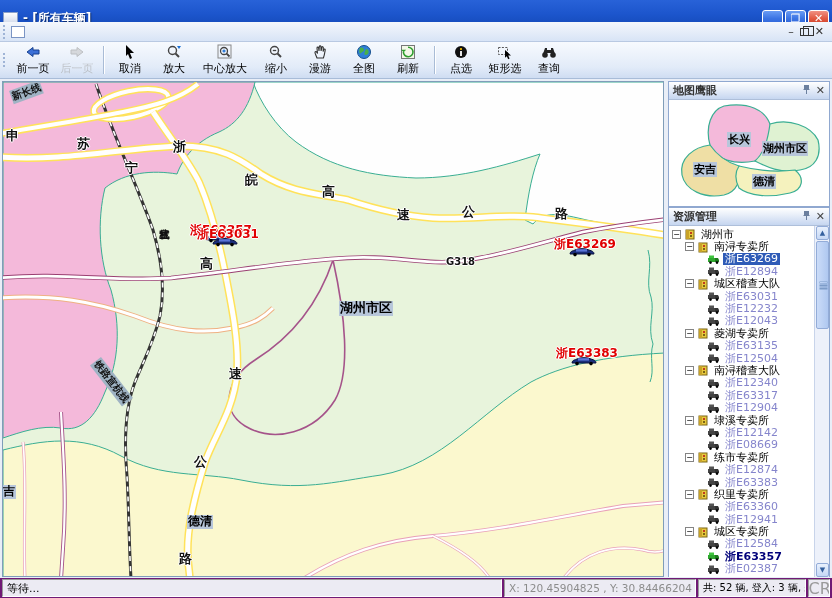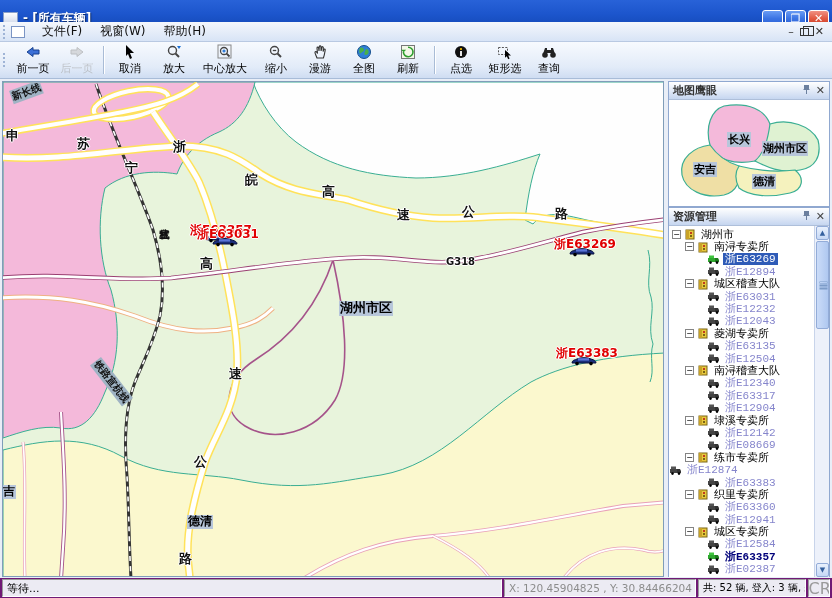--- a/index.html
+++ b/index.html
@@ -65,21 +65,21 @@
   .pin { display:inline-block; }
   .xg { font-size:11px; font-weight:bold; }
   #minimap-body { position:relative; width:148px; height:105px; background:#fff; }
   .mm-label { position:absolute; font-size:11px; font-weight:bold; background:#b7c6da; padding:0 1px; white-space:nowrap; }
 
   #tree-body { position:relative; width:160px; height:351px; overflow:hidden; background:#fff; }
   .tree-rows { position:absolute; left:0; top:2px; right:15px; }
   .trow { height:12.4px; display:flex; align-items:center; white-space:nowrap; font-size:11px; overflow:hidden; }
   .trow .exp { width:9px; height:9px; border:1px solid #848484; background:#fff; color:#000;
     font-size:8px; line-height:7px; text-align:center; margin-right:3px; flex:none; }
-  .trow .lbl { padding:0 2px;font-family:Liberation Mono, monospace; }
+  .trow .lbl { padding:0 2px; }
   .trow.vehicle .lbl { color:#8585cc; }
   .trow.vehicle.bold .lbl { color:#00007a; font-weight:bold; }
   .trow.vehicle.selected .lbl { background:#2f5bb7; color:#fff; }
   .tico { margin-right:3px; flex:none; display:flex; }
 
   
   .vscroll { position:absolute; right:0; top:0; width:15px; height:351px; background:#EDF1FA; border-left:1px solid #c8d4ea; }
   .sbtn { position:absolute; left:1px; width:13px; height:14px;
     background:linear-gradient(180deg,#E9F1FD,#C6D8F5); border:1px solid #93acd8; border-radius:2px;
     color:#34609e; font-size:7px; text-align:center; line-height:13px; }
@@ -107,25 +107,20 @@
   <div class="winbtns">
     <div class="winbtn">_</div>
     <div class="winbtn">❐</div>
     <div class="winbtn close">✕</div>
   </div>
 </div>
 
 <div class="menubar">
   <div class="grip"></div>
   <div class="childicon"></div>
-  <div id="menu-items" style="display:flex;">
-      <span class="menu-item">文件(F)</span>
-      <span class="menu-item">视窗(W)</span>
-      <span class="menu-item">帮助(H)</span>
-    </div>
   <div class="childbtns">
     <span class="g">–</span>
     <span class="restore-glyph"></span>
     <span class="g">✕</span>
   </div>
 </div>
 
 <div class="toolbar">
   <div class="grip"></div>
   <div id="toolbar-items" style="display:flex;align-items:center;">
@@ -605,21 +600,21 @@
           <span class="tico">
             <svg width="12" height="12" viewBox="0 0 12 12">
               <rect x="2" y="2" width="8" height="9" fill="#E8C93E" stroke="#7a6414"></rect>
               <rect x="2" y="2" width="3" height="9" fill="#C8A227"></rect>
               <rect x="6" y="4" width="2" height="2" fill="#C23B1E"></rect>
               <rect x="6" y="7" width="2" height="2" fill="#7a6414"></rect>
             </svg>
           </span>
           <span class="lbl">练市专卖所</span>
         </div>
-        <div class="trow vehicle" style="">
+        <div class="trow vehicle" style="padding-left: 38px;">
           <span class="tico">
             <svg width="13" height="10" viewBox="0 0 13 10">
               <rect x="1" y="4" width="7" height="4" fill="#444"></rect>
               <path d="M8,4 L11,4 L12,6 L12,8 L8,8 Z" fill="#333"></path>
               <rect x="2" y="1.5" width="5" height="2.5" fill="#555"></rect>
               <circle cx="3.5" cy="8.6" r="1.3" fill="#000"></circle>
               <circle cx="10" cy="8.6" r="1.3" fill="#000"></circle>
             </svg>
           </span>
           <span class="lbl">浙E12874</span>

